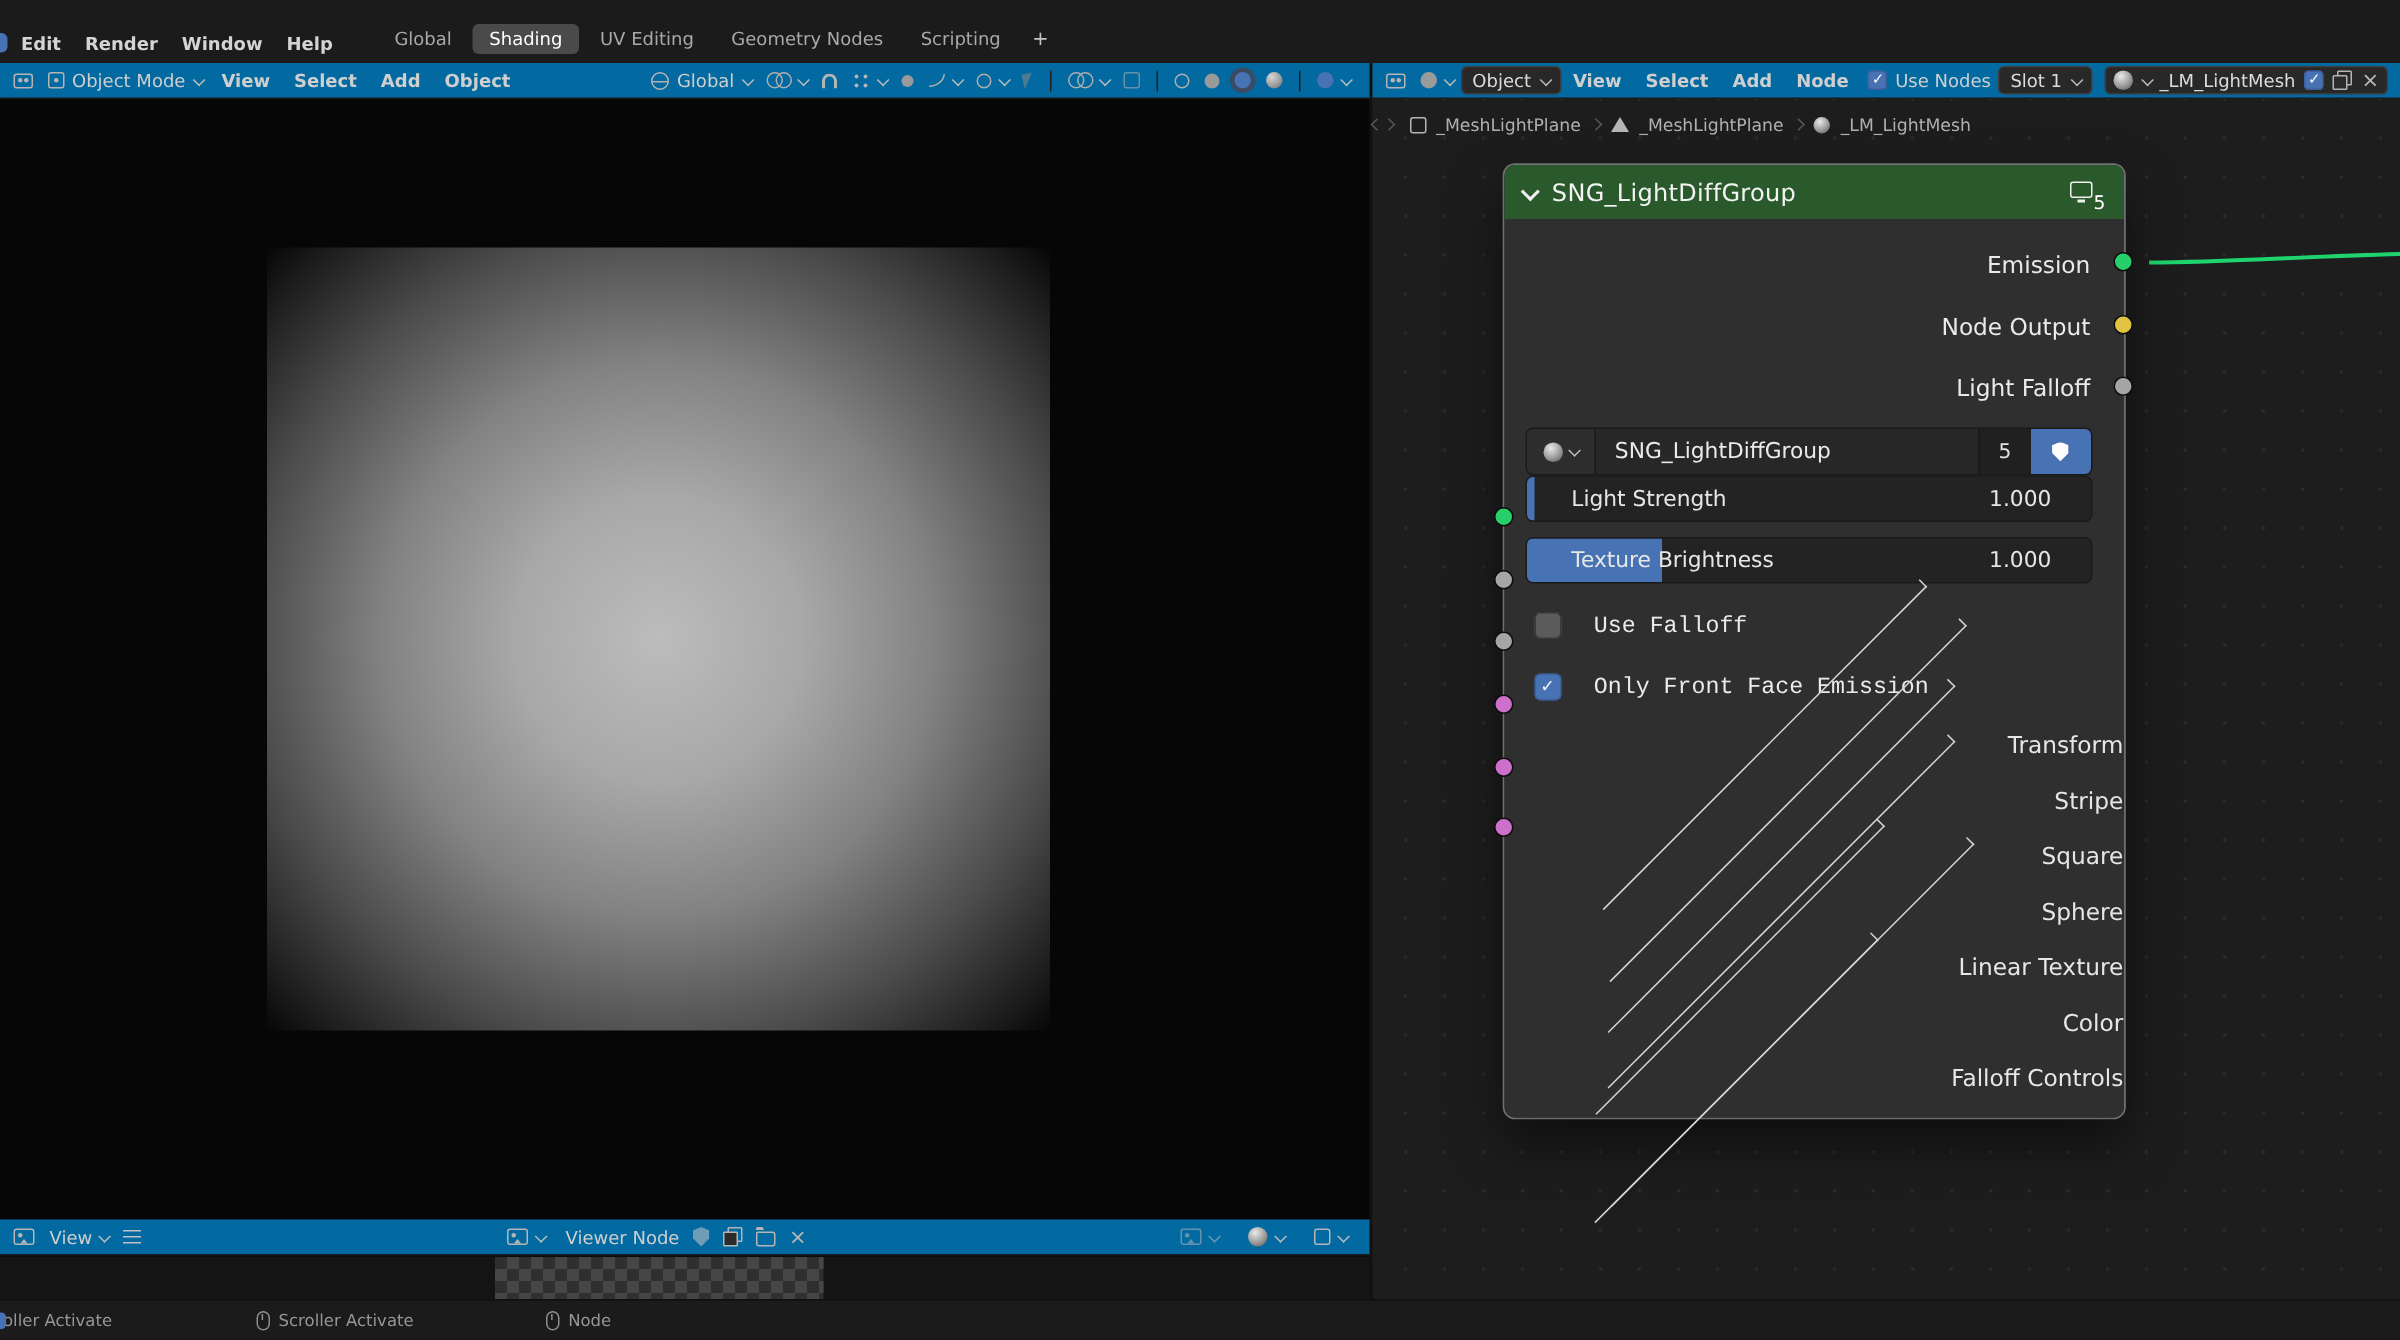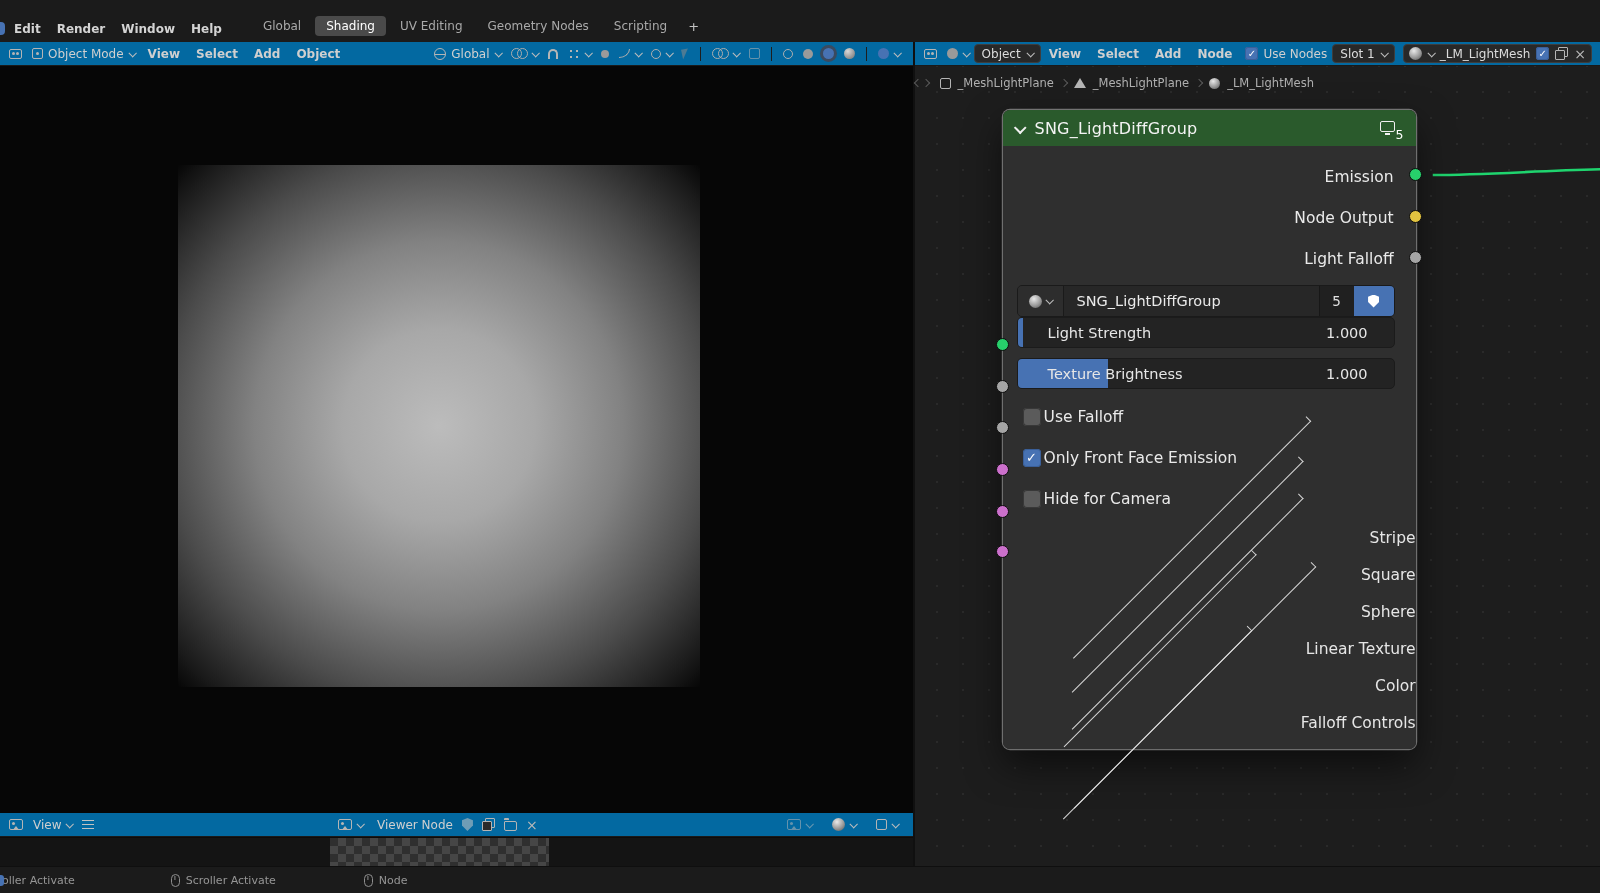--- a/index.html
+++ b/index.html
@@ -143,22 +143,22 @@
 
   .slider { position:relative; margin:0 21px 10px 14px; height:31px; background:#232323;
             border:1px solid #1b1b1b; border-radius:5px; overflow:hidden; display:flex; align-items:center;
             font-size:14.5px; }
   .slider.first { margin-top:13px; }
   .slider .fill { position:absolute; left:0; top:0; bottom:0; background:#4772b3; }
   .s-label { position:relative; flex:1; padding-left:30px; color:#e6e6e6; }
   .s-value { position:relative; padding-right:26px; color:#e6e6e6; }
 
   .toggles { margin-top:-3px; }
-  .toggle-row { height:41px; display:flex; align-items:center; gap:3px; padding-left:20px;
-                font-size:15.5px; color:#eaeaea; }
+  .toggle-row { height:41px; display:flex; align-items:center; gap:22px; padding-left:20px;
+                font-size:15.5px; color:#eaeaea;font-family:Liberation Mono, monospace; }
   .panel-row { height:37px; display:flex; align-items:center; gap:12px; padding-left:19px;
                font-size:15.5px; color:#e6e6e6; }
 
   .sock { position:absolute; width:13px; height:13px; border-radius:50%; border:1.3px solid #0d0d0d; }
   .sk-out0 { left:494px; top:102px; } .sk-out1 { left:494px; top:144px; } .sk-out2 { left:494px; top:185px; }
   .sk-in0 { left:81px; top:272px; } .sk-in1 { left:81px; top:314px; } .sk-in2 { left:81px; top:355px; }
   .sk-in3 { left:81px; top:397px; } .sk-in4 { left:81px; top:439px; } .sk-in5 { left:81px; top:479px; }
 
   
   .statusbar { height:27px; background:#1b1b1b; border-top:1px solid #0f0f0f; display:flex;
@@ -427,26 +427,26 @@
 
             <div class="toggles">
               <div class="toggle-row">
                 <span class="checkbox"></span>
                 <span>Use Falloff</span>
               </div>
               <div class="toggle-row">
                 <span class="checkbox on"></span>
                 <span>Only Front Face Emission</span>
               </div>
-              <div class="toggle-row">
-                <span class="checkbox"></span>
-                <span>Hide for Camera</span>
-              </div>
-            </div>
-
+            </div>
+
+            <div class="panel-row">
+              <span class="chev pnl right"></span>
+              <span>Transform</span>
+            </div>
             <div class="panel-row">
               <span class="chev pnl right"></span>
               <span>Stripe</span>
             </div>
             <div class="panel-row">
               <span class="chev pnl right"></span>
               <span>Square</span>
             </div>
             <div class="panel-row">
               <span class="chev pnl right"></span>

